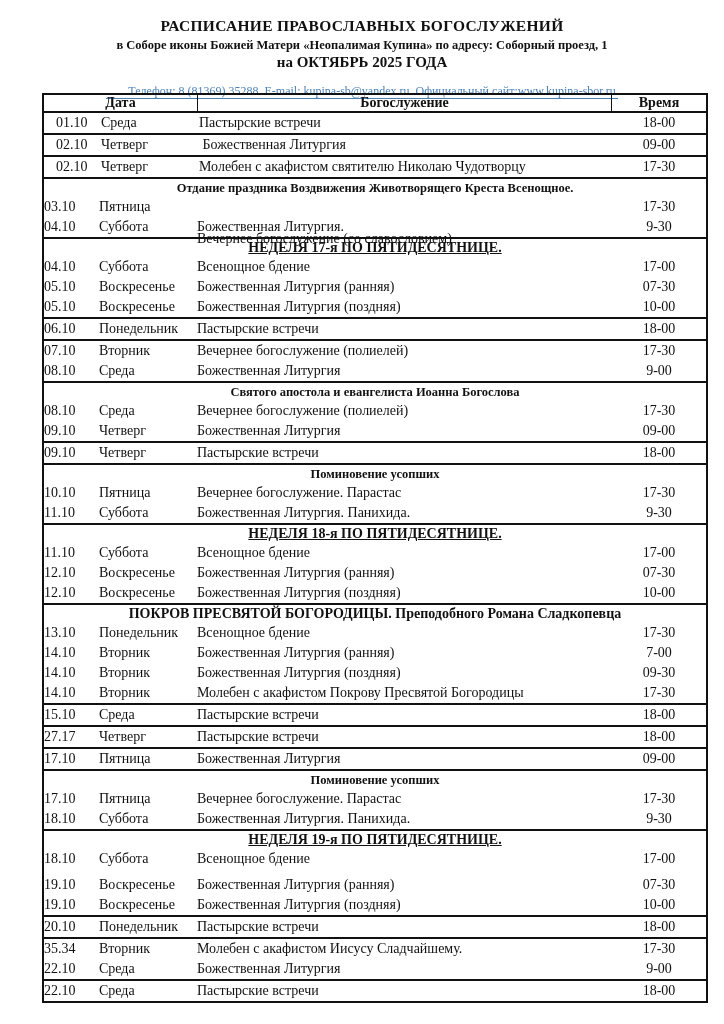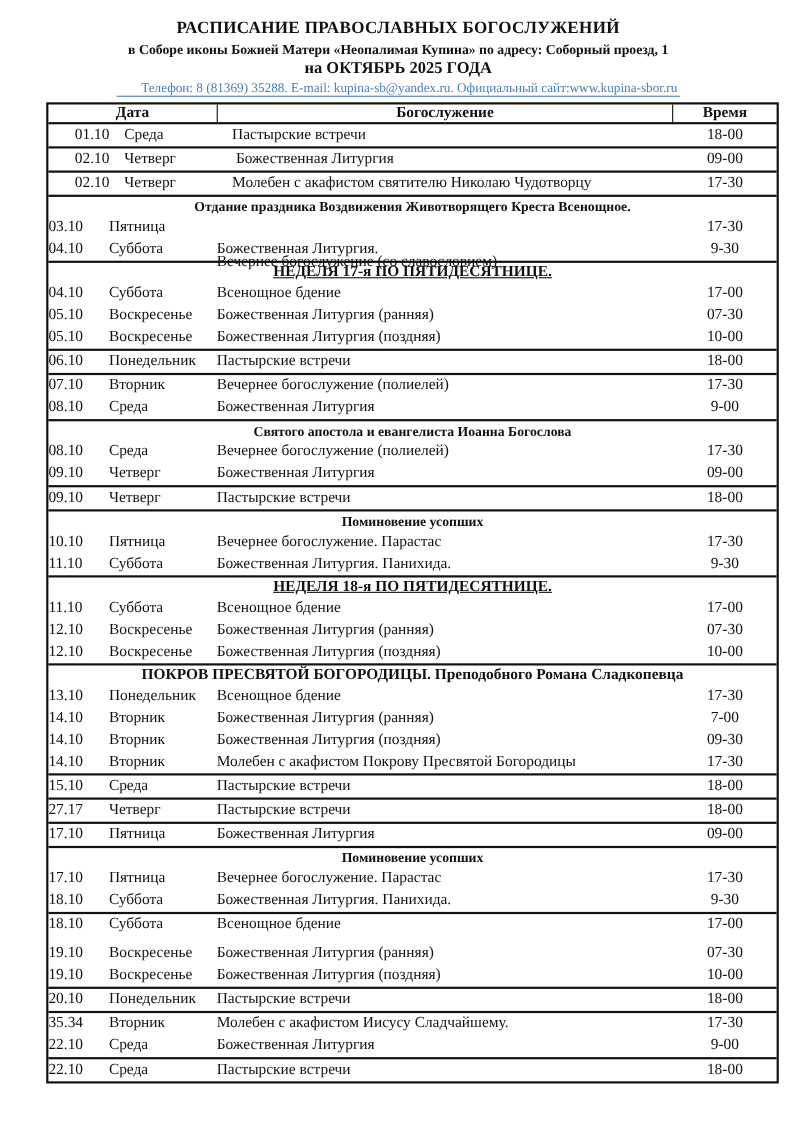--- a/index.html
+++ b/index.html
@@ -2,38 +2,38 @@
 <html><head>
 <meta charset="utf-8">
 <style>
   html, body { margin:0; padding:0; background:#ffffff; }
   body { width:724px; height:1024px; position:relative; overflow:hidden;
          font-family:"Liberation Serif","DejaVu Serif",serif; color:#111; }
   .hdr { position:absolute; left:0; width:724px; text-align:center; }
   .h-title { top:17px; font-size:15.5px; font-weight:bold; letter-spacing:0.3px; }
   .h-sub { top:38px; font-size:12.5px; font-weight:bold; }
   .h-month { top:54px; font-size:15px; font-weight:bold; }
-  .h-contact { top:73px; font-size:12px; color:#4a7fb5; }
+  .h-contact { top:84px; font-size:12px; color:#4a7fb5; }
   .h-contact span { border-bottom:1px solid #4a7fb5; padding:0 2px 0 22px; }
   #tbl { position:absolute; left:42px; top:93px; width:666px;
          border:2px solid #111; box-sizing:border-box; }
   .thead { display:flex; height:16px; border-bottom:2px solid #111;
            font-weight:bold; font-size:14px; line-height:16px; }
   .thead .c1 { width:153px; text-align:center; border-right:1px solid #111; }
   .thead .c2 { flex:1; text-align:center; border-right:1px solid #111; }
   .thead .c3 { width:94px; text-align:center; }
   .group { border-bottom:2px solid #111; }
   .group:last-child { border-bottom:none; }
   .title-row { text-align:center; font-weight:bold; font-size:12.5px;
                height:18px; line-height:18px; }
   .title-row.big { font-size:14px; }
   .title-row.ul span { text-decoration:underline; }
   .row { display:flex; font-size:14px; height:20px; line-height:20px; }
   .row .date { width:55px; padding-left:0; }
-  .row .date.ind { width:45px; padding-left:24px; }
+  .row .date.ind { width:45px; padding-left:12px; }
   .row .day { width:98px; }
   .row .svc { flex:1; padding-left:0; }
   .row .tm { width:94px; text-align:center; padding-left:0; }
 </style>
 </head>
 <body>
 
 <div class="hdr h-title">РАСПИСАНИЕ  ПРАВОСЛАВНЫХ  БОГОСЛУЖЕНИЙ</div>
 <div class="hdr h-sub">в Соборе  иконы Божией Матери «Неопалимая Купина» по адресу: Соборный проезд, 1</div>
 <div class="hdr h-month">на ОКТЯБРЬ 2025 ГОДА</div>
@@ -233,20 +233,21 @@
           <div class="tm" style="white-space: pre;">17-30</div>
         </div>
         <div class="row">
           <div class="date" style="white-space: pre;">18.10</div>
           <div class="day" style="white-space: pre;">Суббота</div>
           <div class="svc" style="white-space: pre;">Божественная Литургия. Панихида.</div>
           <div class="tm" style="white-space: pre;">9-30</div>
         </div>
       </div>
       <div class="group">
+        <div class="title-row ul big"><span>НЕДЕЛЯ 19-я ПО ПЯТИДЕСЯТНИЦЕ. </span></div>
         <div class="row" style="height: 26px;">
           <div class="date" style="white-space: pre;">18.10</div>
           <div class="day" style="white-space: pre;">Суббота</div>
           <div class="svc" style="white-space: pre;">Всенощное бдение</div>
           <div class="tm" style="white-space: pre;">17-00</div>
         </div>
         <div class="row">
           <div class="date" style="white-space: pre;">19.10</div>
           <div class="day" style="white-space: pre;">Воскресенье</div>
           <div class="svc" style="white-space: pre;">Божественная Литургия (ранняя)</div>

